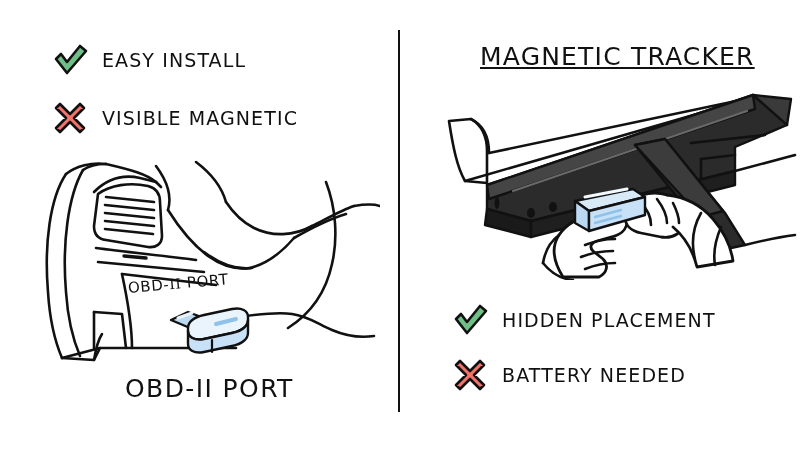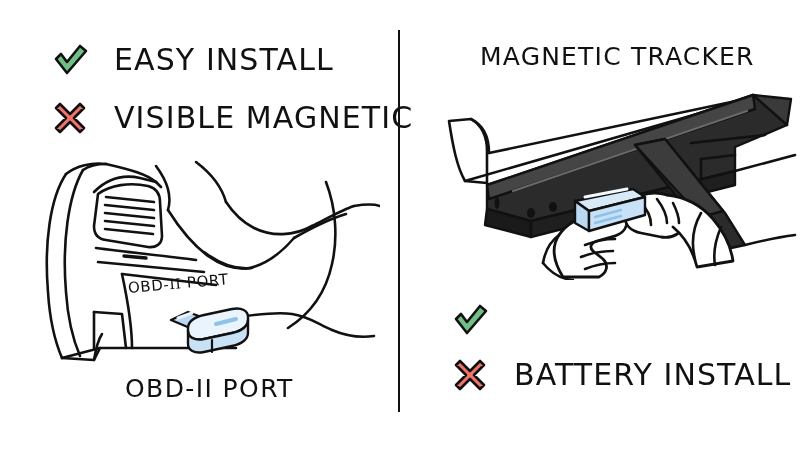--- a/index.html
+++ b/index.html
@@ -71,23 +71,23 @@
     display: flex;
     align-items: center;
   }
   .bullet-mark {
     width: 40px;
     height: 40px;
     flex: 0 0 40px;
     display: block;
   }
   .bullet-label {
-    font-size: 30px;
+    font-size: 19px;
     line-height: 1;
-    margin-left: 24px;
+    margin-left: 12px;
     letter-spacing: 1.1px;
   }
 
   
   .inline-label {
     position: absolute;
     font-size: 15px;
     letter-spacing: 0.6px;
     transform: rotate(-5deg);
     transform-origin: left center;
@@ -205,21 +205,21 @@
 
     <div class="inline-label" style="left:128px; top:279px;">
       <span>OBD-</span><span class="roman">II</span><span> PORT</span>
     </div>
 
     <div class="caption" style="left:125px; top:374px;">OBD-II PORT</div>
   </div>
 
   <div class="panel panel-right">
 
-    <div class="headline" style="left:80px; top:42px;">MAGNETIC TRACKER</div>
+    <div class="headline" style="left:80px; top:42px;text-decoration:underline;">MAGNETIC TRACKER</div>
 
     <svg class="illus" style="left:35px; top:85px;" width="365" height="195" viewBox="0 0 365 195">
 
       <g fill="#ffffff" stroke="#111111" stroke-width="2.6" stroke-linecap="round" stroke-linejoin="round">
         <path d="M14 36 C18 62 22 82 30 96 L52 98 L52 66 C52 50 46 40 36 34 Z"></path>
       </g>
       <g fill="none" stroke="#111111" stroke-width="2.6" stroke-linecap="round" stroke-linejoin="round">
         <path d="M36 34 C48 40 54 52 54 68"></path>
         <path d="M30 96 L300 18"></path>
         <path d="M54 68 L320 12"></path>
@@ -311,22 +311,23 @@
         <path d="M160 138 L186 131" stroke="#8FC2E8" stroke-width="2.4" stroke-linecap="round"></path>
 
         <path d="M150 112 L192 104" stroke="#F2F9FF" stroke-width="3" stroke-linecap="round"></path>
       </g>
     </svg>
 
     <div class="bullet-row" style="left:50px; top:300px;">
       <svg class="bullet-mark" viewBox="0 0 40 40">
         <path d="M6 19 L11 14 L17 22 L30 6 L36 11 L17 33 Z" fill="#6FBF86" stroke="#111111" stroke-width="2.6" stroke-linejoin="round" stroke-linecap="round"></path>
       </svg>
+      <span class="bullet-label">HIDDEN PLACEMENT</span>
     </div>
 
     <div class="bullet-row" style="left:50px; top:355px;">
       <svg class="bullet-mark" viewBox="0 0 40 40">
         <path d="M10 6 L20 16 L30 6 L34 10 L24 20 L34 30 L30 34 L20 24 L10 34 L6 30 L16 20 L6 10 Z" fill="#F2736A" stroke="#111111" stroke-width="2.6" stroke-linejoin="round" stroke-linecap="round"></path>
       </svg>
-      <span class="bullet-label">BATTERY INSTALL</span>
+      <span class="bullet-label">BATTERY NEEDED</span>
     </div>
   </div>
 </div>
 
 </body></html>

